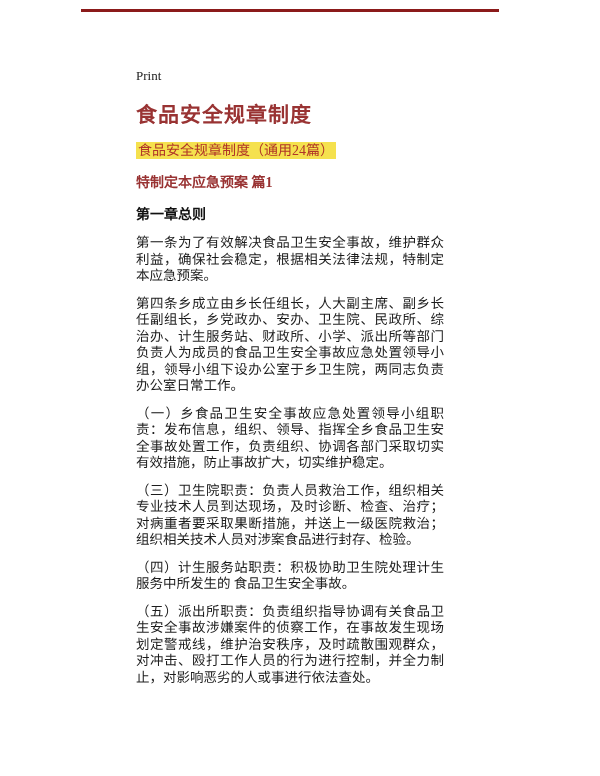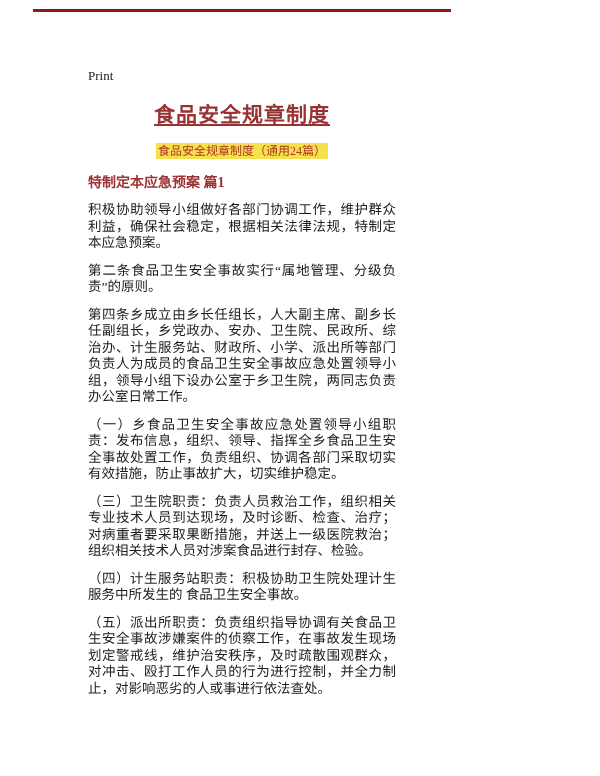--- a/index.html
+++ b/index.html
@@ -12,47 +12,44 @@
     --c-page-bg: #ffffff;
   }
   * { margin: 0; padding: 0; box-sizing: border-box; }
   html, body {
     width: 600px; height: 776px;
     background: var(--c-page-bg);
     overflow: hidden;
     font-family: "Liberation Serif", "DejaVu Serif", serif;
     color: var(--c-body-text);
   }
-  .page { position: relative; width: 484px; height: 776px; }
+  .page { position: relative; width: 484px; height: 776px; margin-left: 48px; }
   .top-rule {
     position: absolute;
     top: 9px; left: 33px; right: 33px; height: 3px;
     background: var(--c-top-rule);
   }
   .content { padding: 66px 88px 0 88px; }
   .print-label {
     display: inline-block;
     font-size: 13px;
     color: #222;
     cursor: pointer;
   }
   .doc-title {
     margin-top: 14px;
-    text-align: center;
     font-size: 21px;
     font-weight: bold;
     color: var(--c-title);
     letter-spacing: 1px;
-    text-decoration: underline;
   }
   .doc-subtitle {
     margin-top: 14px;
-    font-size: 12px;
+    font-size: 14px;
     line-height: 18px;
-    text-align: center;
   }
   .doc-subtitle .hl {
     background: var(--c-highlight-bg);
     color: var(--c-highlight-text);
     padding: 1px 2px;
   }
   .section-title {
     margin-top: 11px;
     font-size: 14px;
     font-weight: bold;
@@ -84,22 +81,22 @@
 
     <h1 class="doc-title">食品安全规章制度</h1>
 
     <div class="doc-subtitle">
       <span class="hl">食品安全规章制度（通用24篇）</span>
     </div>
 
     <h2 class="section-title">特制定本应急预案 篇1</h2>
 
     <div class="blocks">
-        <p class="para">积极协助领导小组做好各部门协调工作，维护群众利益，确保社会稳定，根据相关法律法规，特制定本应急预案。</p>
-        <p class="para">第二条食品卫生安全事故实行“属地管理、分级负责”的原则。</p>
+        <p class="chapter">第一章总则</p>
+        <p class="para">第一条为了有效解决食品卫生安全事故，维护群众利益，确保社会稳定，根据相关法律法规，特制定本应急预案。</p>
         <p class="para">第四条乡成立由乡长任组长，人大副主席、副乡长任副组长，乡党政办、安办、卫生院、民政所、综治办、计生服务站、财政所、小学、派出所等部门负责人为成员的食品卫生安全事故应急处置领导小组，领导小组下设办公室于乡卫生院，两同志负责办公室日常工作。</p>
         <p class="para">（一）乡食品卫生安全事故应急处置领导小组职责：发布信息，组织、领导、指挥全乡食品卫生安全事故处置工作，负责组织、协调各部门采取切实有效措施，防止事故扩大，切实维护稳定。</p>
         <p class="para">（三）卫生院职责：负责人员救治工作，组织相关专业技术人员到达现场，及时诊断、检查、治疗；对病重者要采取果断措施，并送上一级医院救治；组织相关技术人员对涉案食品进行封存、检验。</p>
         <p class="para">（四）计生服务站职责：积极协助卫生院处理计生服务中所发生的 食品卫生安全事故。</p>
         <p class="para">（五）派出所职责：负责组织指导协调有关食品卫生安全事故涉嫌案件的侦察工作，在事故发生现场划定警戒线，维护治安秩序，及时疏散围观群众，对冲击、殴打工作人员的行为进行控制，并全力制止，对影响恶劣的人或事进行依法查处。</p>
       </div>
   </div>
 </div>
 
 </body></html>

